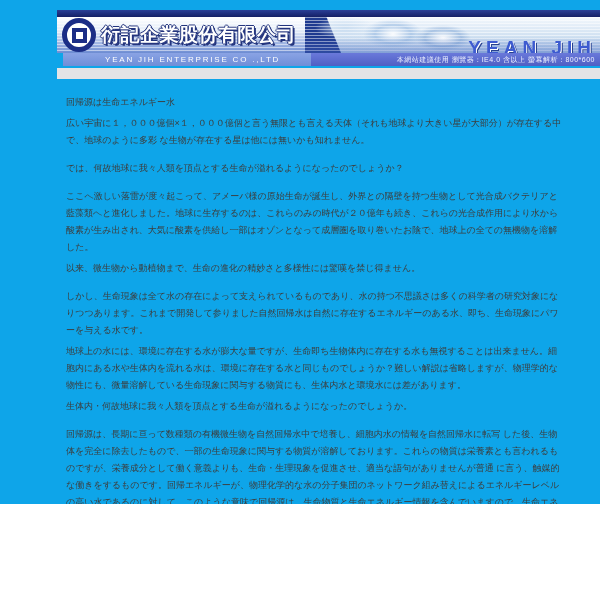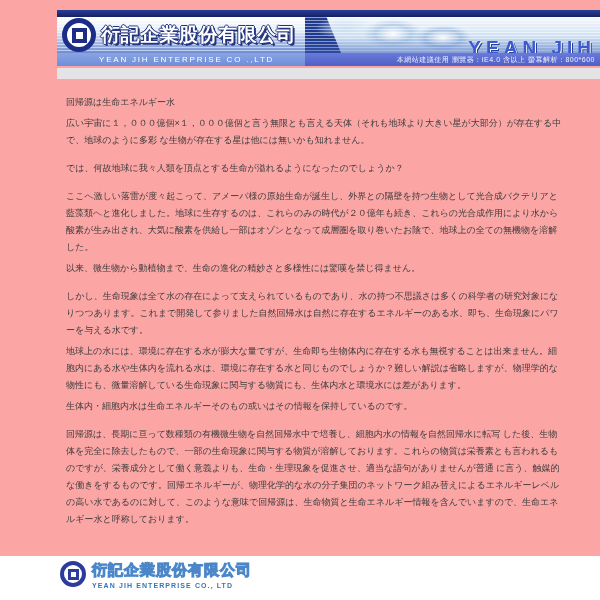--- a/index.html
+++ b/index.html
@@ -1,17 +1,17 @@
 <!DOCTYPE html>
 <html><head>
 <meta charset="utf-8">
 <style>
   html,body { margin:0; padding:0; }
   .page {
-    position:relative; width:600px; height:600px; background:#fca5a5;
+    position:relative; width:600px; height:504px; background:#0ea5e9;
     overflow:hidden; font-family:"Liberation Sans", sans-serif;
   }
 
   
   .header { position:absolute; left:57px; top:10px; width:543px; }
   .hdr-top { height:7px; background:linear-gradient(180deg,#2a3f96,#141f66); }
   .hdr-main { display:flex; height:36px; }
 
   .hdr-left {
     position:relative; width:248px;
@@ -49,21 +49,21 @@
   .swirl.s3 { left:10px; top:0; width:60px; height:22px;
     background:radial-gradient(closest-side, rgba(200,220,240,.9), rgba(255,255,255,0)); }
   .brand-big {
     position:absolute; right:4px; top:20px; white-space:nowrap; z-index:2;
     font-size:19px; font-weight:bold; letter-spacing:5px; color:#3d5bd0;
     text-shadow:1px 1px 0 #ffffff, 2px 2px 0 #27408f;
   }
   .shade { position:absolute; inset:0; pointer-events:none;
     background:linear-gradient(180deg, rgba(70,100,190,0) 55%, rgba(70,100,190,.40)); }
 
-  .band { display:flex; height:13px; }
+  .band { display:flex; height:13px;margin-left:6px; }
   .band-left {
     box-sizing:border-box; width:248px; padding-left:42px;
     background:linear-gradient(180deg,#8aa3e4,#6f8ed8);
     color:#ffffff; font-size:8px; letter-spacing:1.8px;
     display:flex; align-items:center; white-space:nowrap;
   }
   .band-right {
     box-sizing:border-box; flex:1; padding-right:5px;
     background:linear-gradient(180deg,#6a79da,#4f5fc4);
     color:#eef1ff; font-size:7px; letter-spacing:0.5px;
@@ -139,21 +139,21 @@
       <div class="block">
         <p>では、何故地球に我々人類を頂点とする生命が溢れるようになったのでしょうか？</p>
       </div>
       <div class="block">
         <p>ここへ激しい落雷が度々起こって、アメーバ様の原始生命が誕生し、外界との隔壁を持つ生物として光合成バクテリアと藍藻類へと進化しました。地球に生存するのは、これらのみの時代が２０億年も続き、これらの光合成作用により水から酸素が生み出され、大気に酸素を供給し一部はオゾンとなって成層圏を取り巻いたお陰で、地球上の全ての無機物を溶解した。</p>
         <p>以来、微生物から動植物まで、生命の進化の精妙さと多様性には驚嘆を禁じ得ません。</p>
       </div>
       <div class="block">
         <p>しかし、生命現象は全て水の存在によって支えられているものであり、水の持つ不思議さは多くの科学者の研究対象になりつつあります。これまで開発して参りました自然回帰水は自然に存在するエネルギーのある水、即ち、生命現象にパワーを与える水です。</p>
         <p>地球上の水には、環境に存在する水が膨大な量ですが、生命即ち生物体内に存在する水も無視することは出来ません。細胞内にある水や生体内を流れる水は、環境に存在する水と同じものでしょうか？難しい解説は省略しますが、物理学的な物性にも、微量溶解している生命現象に関与する物質にも、生体内水と環境水には差があります。</p>
-        <p>生体内・細胞内水は生命エネルギーそのもの或いはその情報を保持しているのです。</p>
+        <p>生体内・何故地球に我々人類を頂点とする生命が溢れるようになったのでしょうか。</p>
       </div>
       <div class="block">
         <p>回帰源は、長期に亘って数種類の有機微生物を自然回帰水中で培養し、細胞内水の情報を自然回帰水に転写 した後、生物体を完全に除去したもので、一部の生命現象に関与する物質が溶解しております。これらの物質は栄養素とも言われるものですが、栄養成分として働く意義よりも、生命・生理現象を促進させ、適当な語句がありませんが普通 に言う、触媒的な働きをするものです。回帰エネルギーが、物理化学的な水の分子集団のネットワーク組み替えによるエネルギーレベルの高い水であるのに対して、このような意味で回帰源は、生命物質と生命エネルギー情報を含んでいますので、生命エネルギー水と呼称しております。</p>
       </div>
     </div>
 
   <div class="footer">
     <div class="footer-inner">
       <div class="footer-logo">
         <div class="footer-logo-square"></div>

